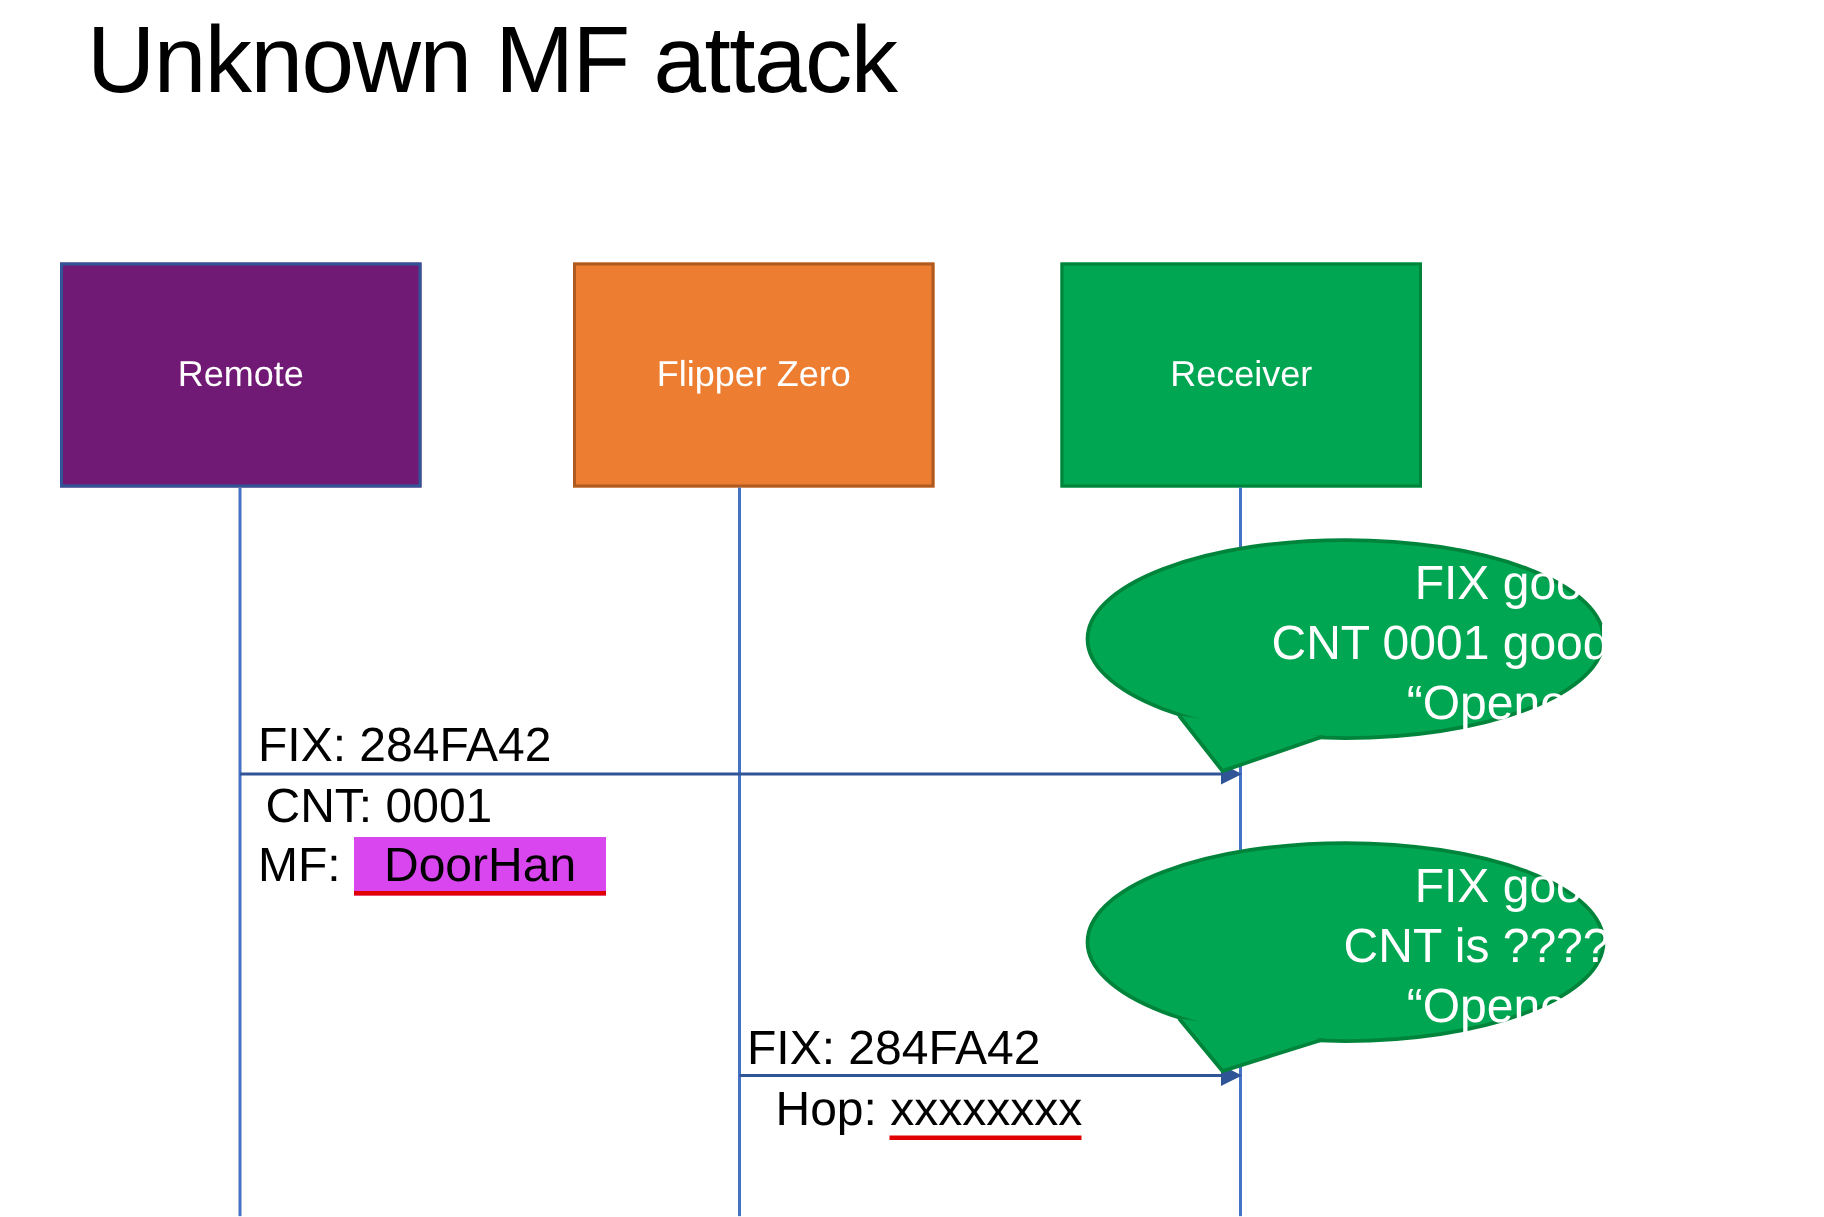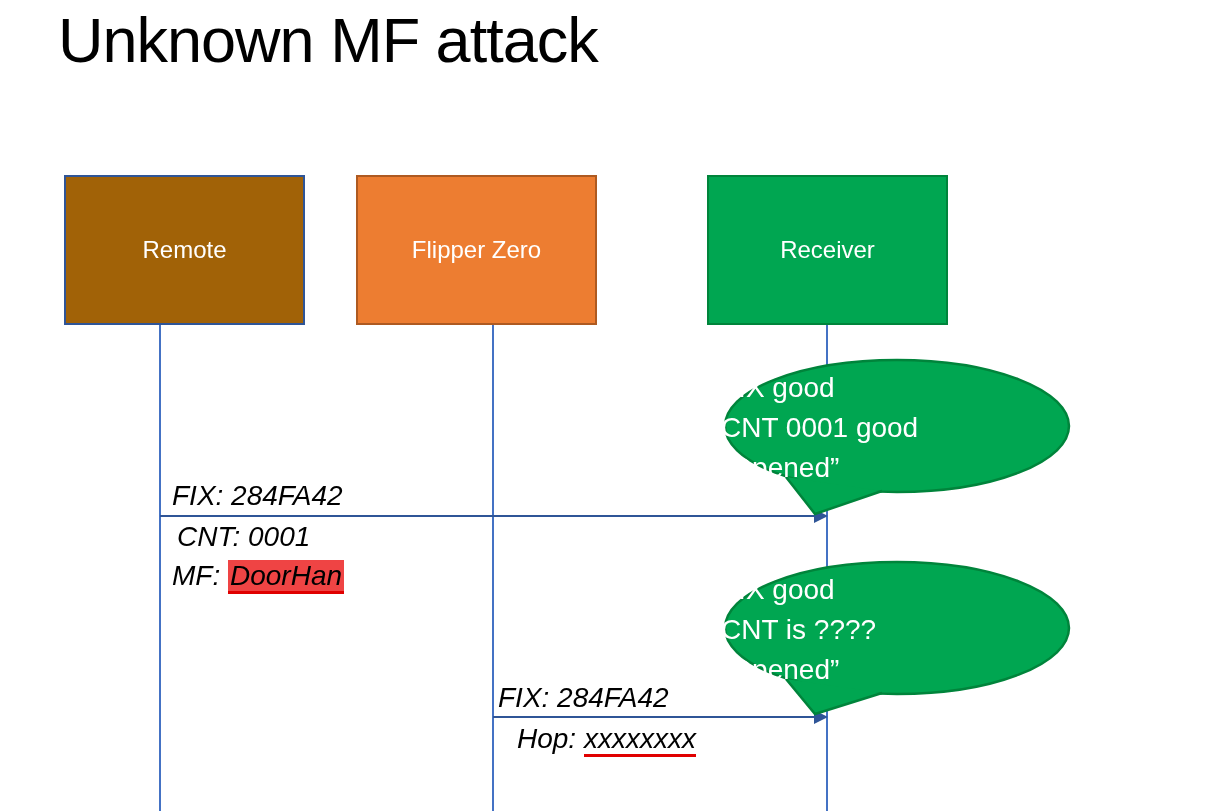--- a/index.html
+++ b/index.html
@@ -29,22 +29,22 @@
     position: absolute;
     top: 175px;
     width: 241px;
     height: 150px;
     display: flex;
     align-items: center;
     justify-content: center;
     color: #ffffff;
     font-size: 24px;
   }
-  .actor-remote   { left: 40px;  background: #a16207; border: 2px solid #2F5597; margin-left: 24px; }
-  .actor-flipper  { left: 356px; background: #ED7D31; border: 2px solid #AE5A21; text-align: right; }
+  .actor-remote   { left: 40px;  background: #701a75; border: 2px solid #2F5597; }
+  .actor-flipper  { left: 382px; background: #ED7D31; border: 2px solid #AE5A21; text-align: right; }
   .actor-receiver { left: 707px; background: #00A651; border: 2px solid #00843B; }
 
   .lifeline {
     position: absolute;
     top: 325px;
     width: 2px;
     height: 486px;
     background: #4472C4;
   }
   .ll-remote   { left: 159px; }
@@ -65,46 +65,45 @@
     height: 0;
     border-top: 7px solid transparent;
     border-bottom: 7px solid transparent;
     border-left: 14px solid #2F5597;
   }
   .head1 { left: 814px; top: 509px; }
   .head2 { left: 814px; top: 710px; }
 
   .msg-label {
     position: absolute;
-    font-size: 28px;
+    font-size: 32px;
     color: #000000;
     white-space: nowrap;
     line-height: 30px;
-    font-style: italic;
   }
   .m1-fix { left: 172px; top: 481px; }
   .m1-cnt { left: 177px; top: 522px; }
   .m1-mf  { left: 172px; top: 561px; }
   .m2-fix { left: 498px; top: 683px; }
   .m2-hop { left: 517px; top: 724px; }
   .m2-mf  { left: 498px; top: 763px; }
 
-  .hl    { background: #ef4444; padding: 0 2px; }
+  .hl    { background: #d946ef; padding: 0 20px; }
   .u-red { border-bottom: 3px solid #E00000; }
 
   .bubble-svg { position: absolute; }
   .bubble1-svg { left: 721px; top: 358px; }
   .bubble2-svg { left: 721px; top: 560px; }
 
   .bubble-text {
     position: absolute;
     width: 352px;
-    text-align: left;
+    text-align: right;
     color: #ffffff;
-    font-size: 28px;
+    font-size: 32px;
     line-height: 40px;
   }
   .bubble1-text { left: 721px; top: 368px; }
   .bubble2-text { left: 721px; top: 570px; }
 </style>
 </head>
 <body>
 
 <div class="slide">
 

